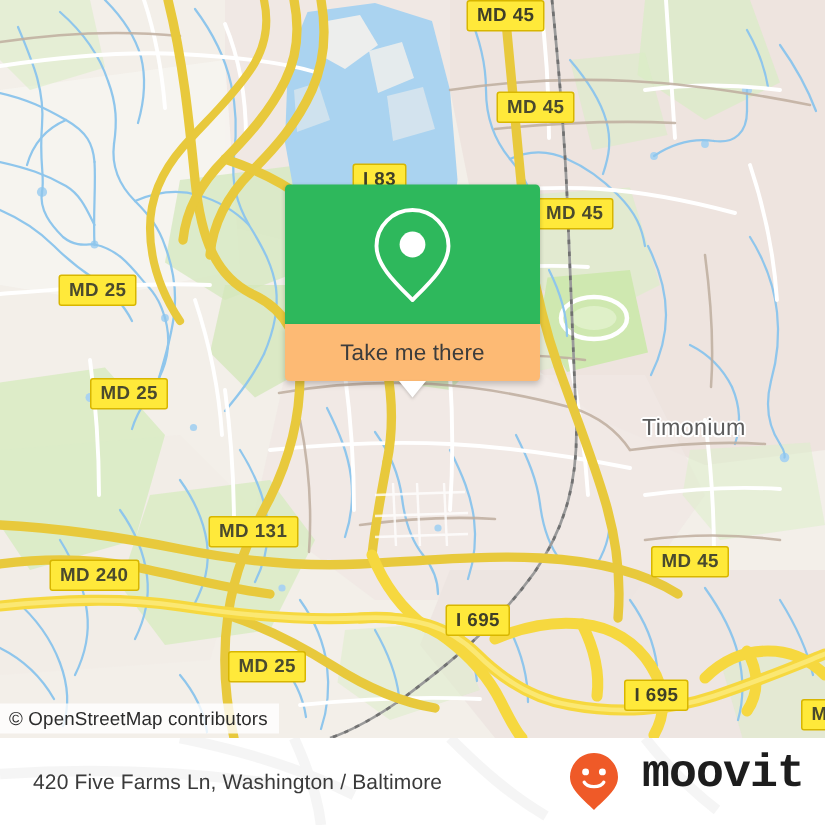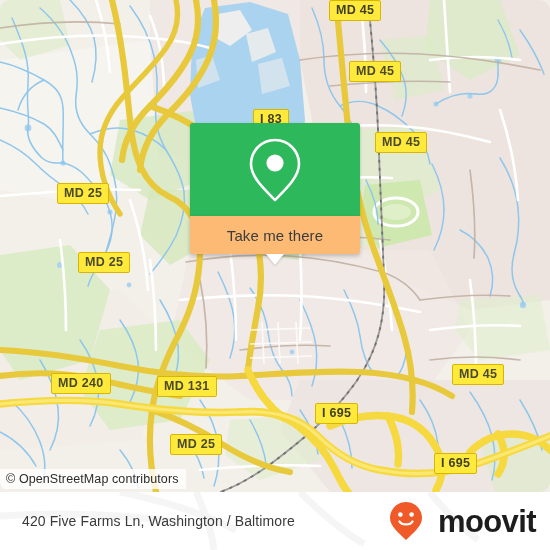--- a/index.html
+++ b/index.html
@@ -4,21 +4,21 @@
 <style>
   html,body{margin:0;padding:0;}
   body{
     width:550px;height:550px;overflow:hidden;
     font-family:"Liberation Sans","DejaVu Sans",sans-serif;
     background:#ffffff;
   }
   #root{position:relative;width:550px;height:550px;overflow:hidden;background:#f2efe9;}
 
   
-  .map{position:absolute;left:0;top:0;width:550px;height:492px;overflow:hidden;background:#f3efe9;border-radius:11px;}
+  .map{position:absolute;left:0;top:0;width:550px;height:492px;overflow:hidden;background:#f3efe9;}
   .map svg{position:absolute;left:0;top:0;}
 
   
   .attrib{
     position:absolute;left:0;top:469px;
     background:rgba(255,255,255,.80);
     font-size:12.5px;color:#2b2b2b;
     padding:3px 7px 3px 6px;
     letter-spacing:.1px;
     white-space:nowrap;
@@ -33,21 +33,20 @@
     border-radius:2px;
     color:#4a4a2e;
     font-weight:bold;
     font-size:12.5px;
     line-height:13px;
     padding:2.5px 6px 3px 6px;
     white-space:nowrap;
     letter-spacing:.3px;
     box-sizing:border-box;
     font-family:"Liberation Sans","DejaVu Sans",sans-serif;
-    margin-left:18px;
   }
   .shield.i{color:#3f3f28;}
 
   
   .place{
     position:absolute;
     font-size:15.5px;
     color:#5c5c5c;
     white-space:nowrap;
     letter-spacing:.2px;
@@ -89,21 +88,21 @@
     position:absolute;left:0;top:492px;width:550px;height:58px;
     background:#ffffff;overflow:hidden;
   }
   .footer-wm{position:absolute;left:0;top:-492px;opacity:.055;}
   .footer-addr{
     position:absolute;left:22px;top:50%;transform:translateY(-50%);
     font-size:14px;color:#3a3a3a;letter-spacing:.1px;white-space:nowrap;
   }
   .brand{
     position:absolute;right:14px;top:50%;transform:translateY(-50%);
-    display:flex;align-items:center;gap:15px;
+    display:flex;align-items:flex-start;gap:15px;font-family:Liberation Mono, monospace;
   }
   .brand-name{
     font-size:31px;color:#1d1d1d;font-weight:bold;letter-spacing:-.6px;
     line-height:31px;
   }
 </style>
 </head>
 <body>
 
 <div id="root">
@@ -358,28 +357,29 @@
             <path d="M262,322 L264,364"></path>
           <path d="M278,322 L280,364"></path>
             <path d="M296,322 L298,364"></path>
         </g>
       </g>
     </svg>
 
     <div class="attrib">© OpenStreetMap contributors</div>
   </div>
 
+  <div class="place" style="left:428px;top:277px;">Timonium</div>
 
   <div class="shield i" style="left:311px;top:0px;">MD 45</div>
   <div class="shield" style="left:331px;top:61px;">MD 45</div>
   <div class="shield i" style="left:235px;top:109px;">I 83</div>
   <div class="shield" style="left:357px;top:132px;">MD 45</div>
   <div class="shield" style="left:39px;top:183px;">MD 25</div>
   <div class="shield" style="left:60px;top:252px;">MD 25</div>
-  <div class="shield" style="left:139px;top:376px;">MD 131</div>
+  <div class="shield" style="left:139px;top:344px;">MD 131</div>
   <div class="shield" style="left:434px;top:364px;">MD 45</div>
   <div class="shield" style="left:33px;top:373px;">MD 240</div>
   <div class="shield i" style="left:297px;top:403px;">I 695</div>
   <div class="shield" style="left:152px;top:434px;">MD 25</div>
   <div class="shield i" style="left:416px;top:453px;">I 695</div>
   <div class="shield" style="left:534px;top:466px;">MD</div>
 
   <div class="popup">
     <div class="popup-head">
       <svg width="54" height="66" viewBox="0 0 54 66">

